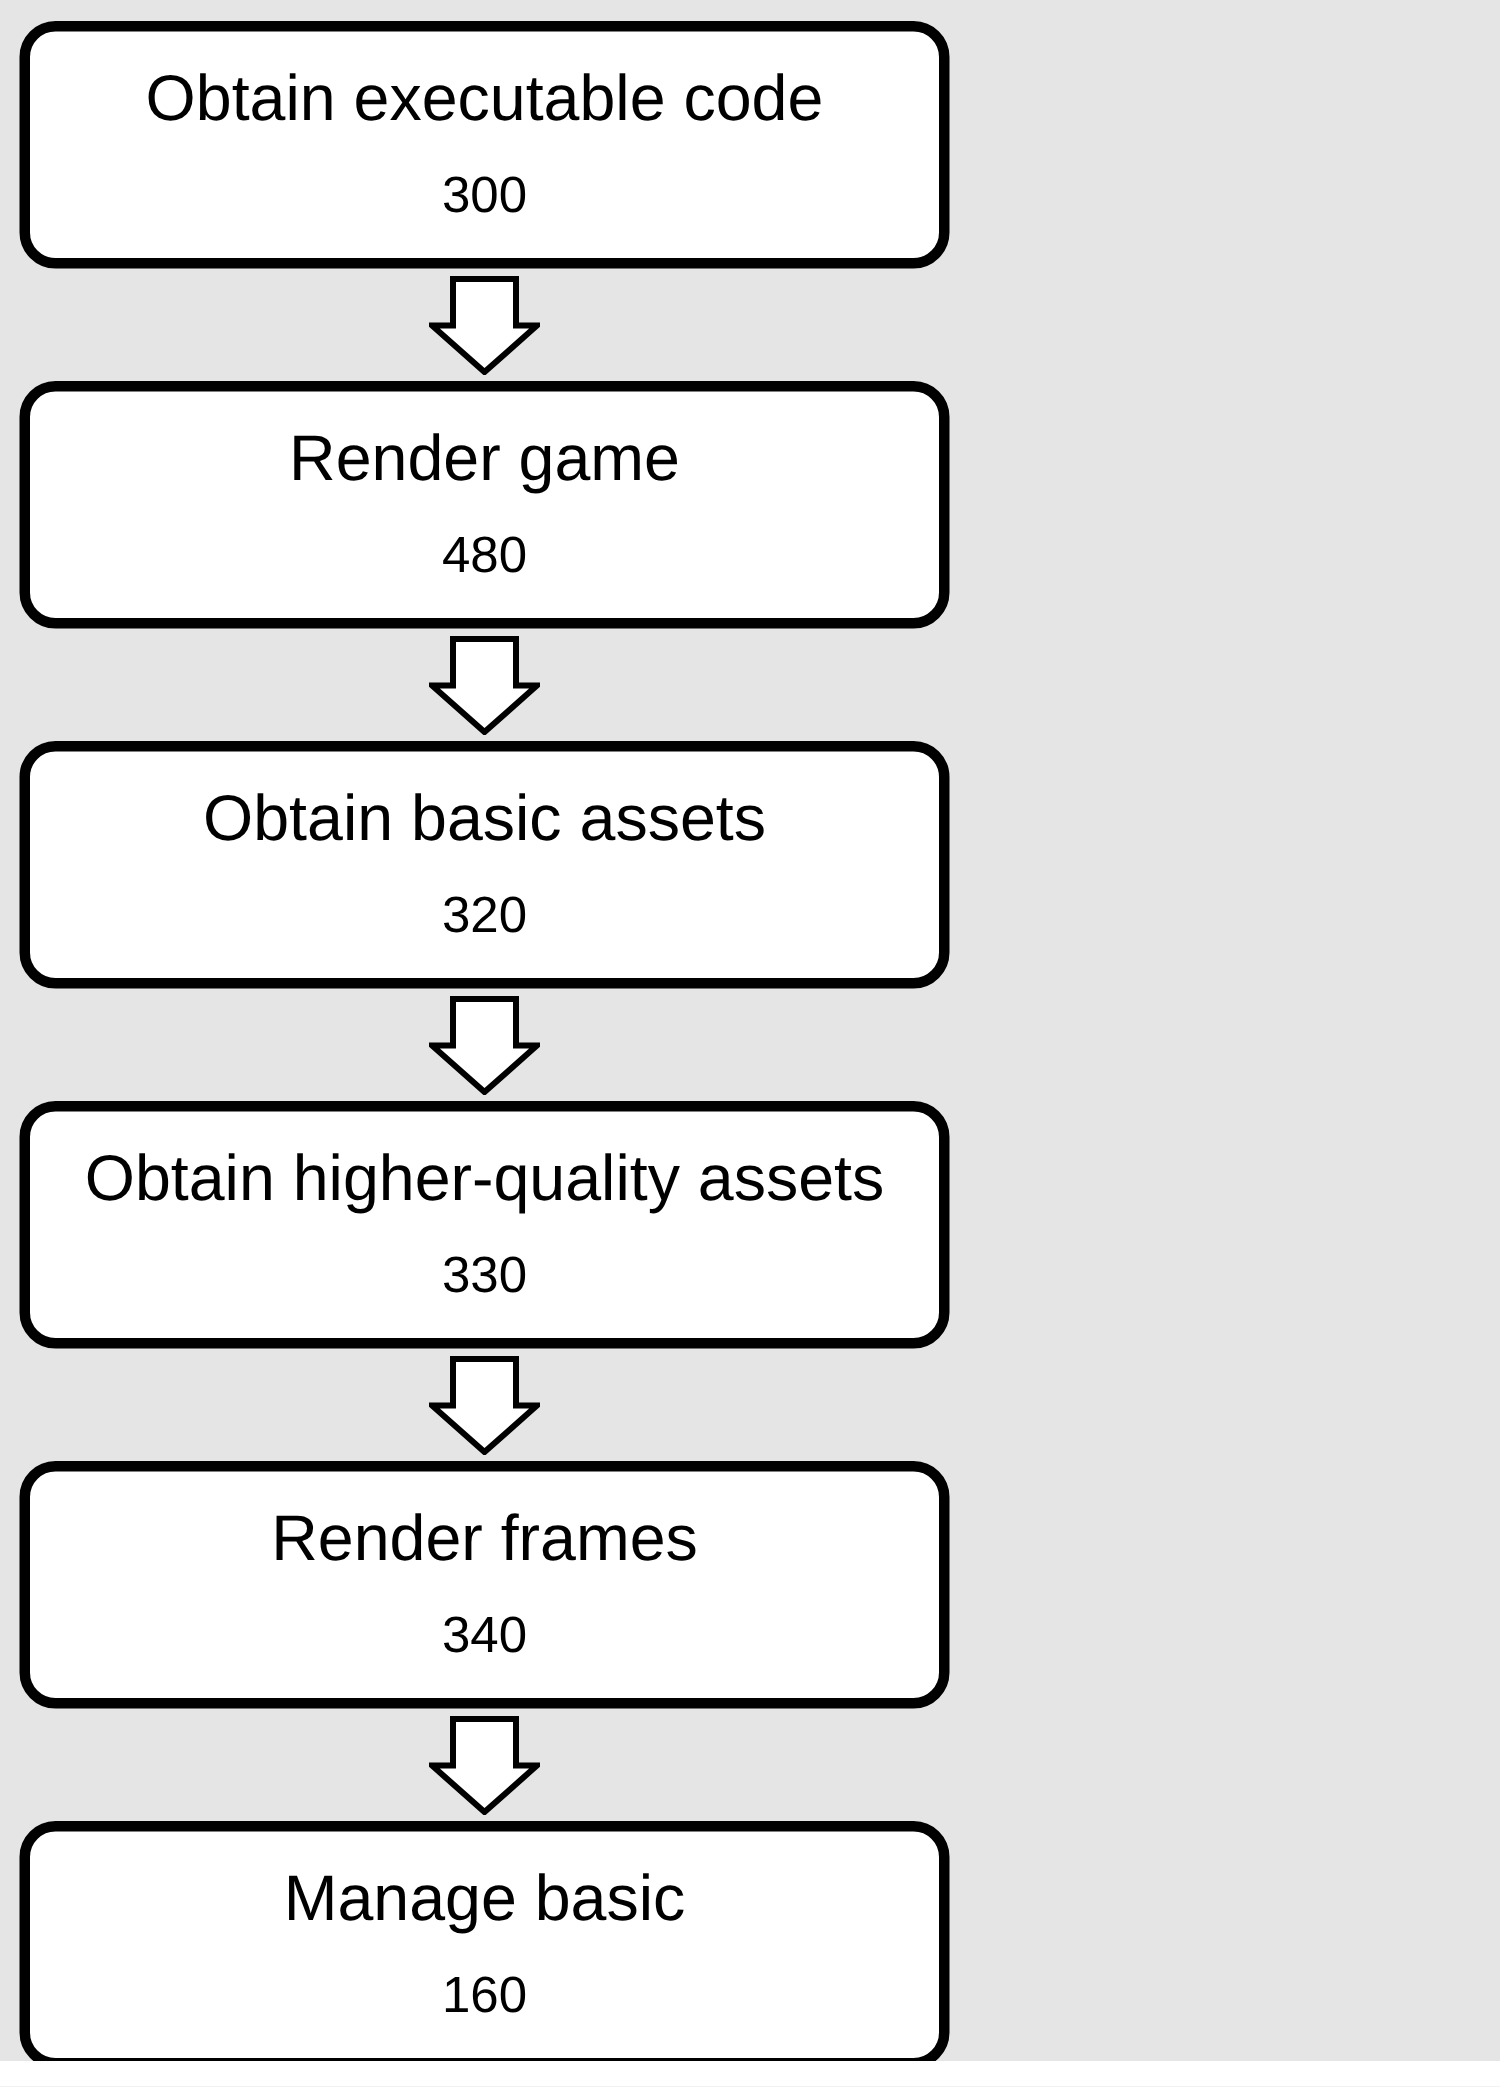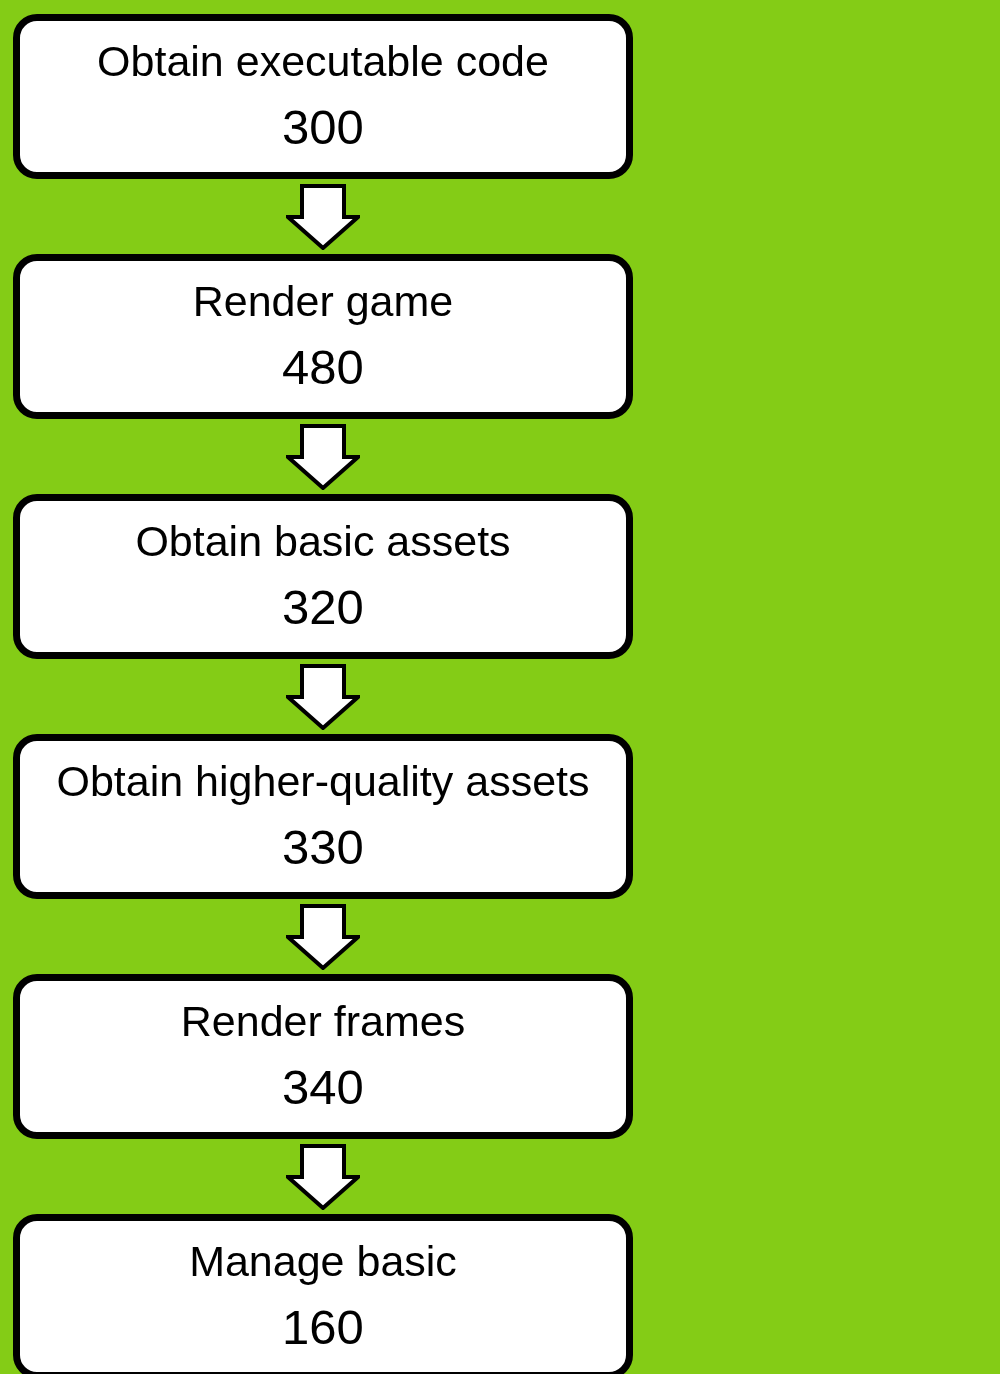--- a/index.html
+++ b/index.html
@@ -5,21 +5,21 @@
   html, body {
     margin: 0;
     padding: 0;
     background: #ffffff;
     font-family: "Liberation Sans", sans-serif;
   }
   .canvas {
     position: relative;
     width: 1000px;
     height: 1374px;
-    background: #84cc16;
+    background: #e5e5e5;
     overflow: hidden;
   }
   .flow {
     position: absolute;
     left: 13px;
     top: 14px;
     width: 620px;
     display: flex;
     flex-direction: column;
   }
@@ -41,21 +41,21 @@
     overflow: hidden;
   }
   .box-label {
     font-size: 43px;
     line-height: 1.05;
     color: #000000;
     white-space: nowrap;
     letter-spacing: 0px;
   }
   .box-number {
-    font-size: 49px;
+    font-size: 34px;
     line-height: 1.05;
     color: #000000;
   }
   .arrow-wrap {
     height: 75px;
     display: flex;
     align-items: center;
     justify-content: center;
   }
   .arrow-wrap svg {

